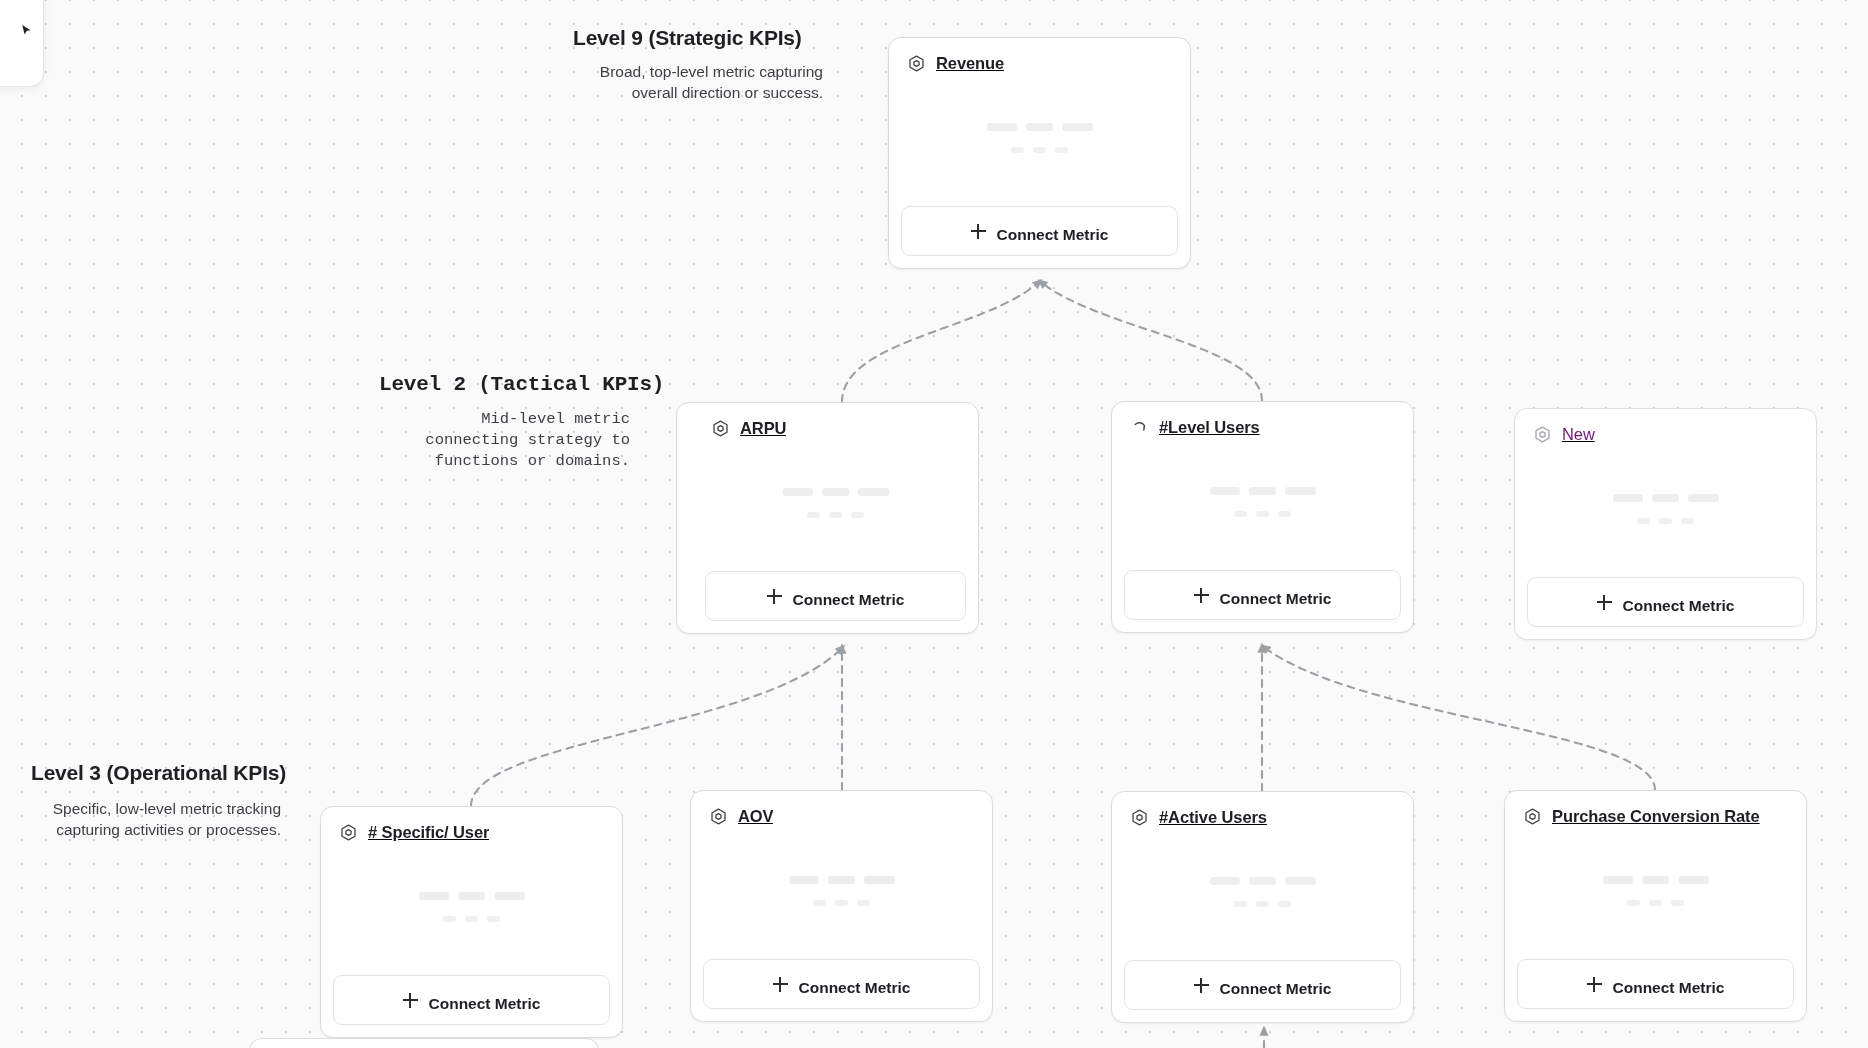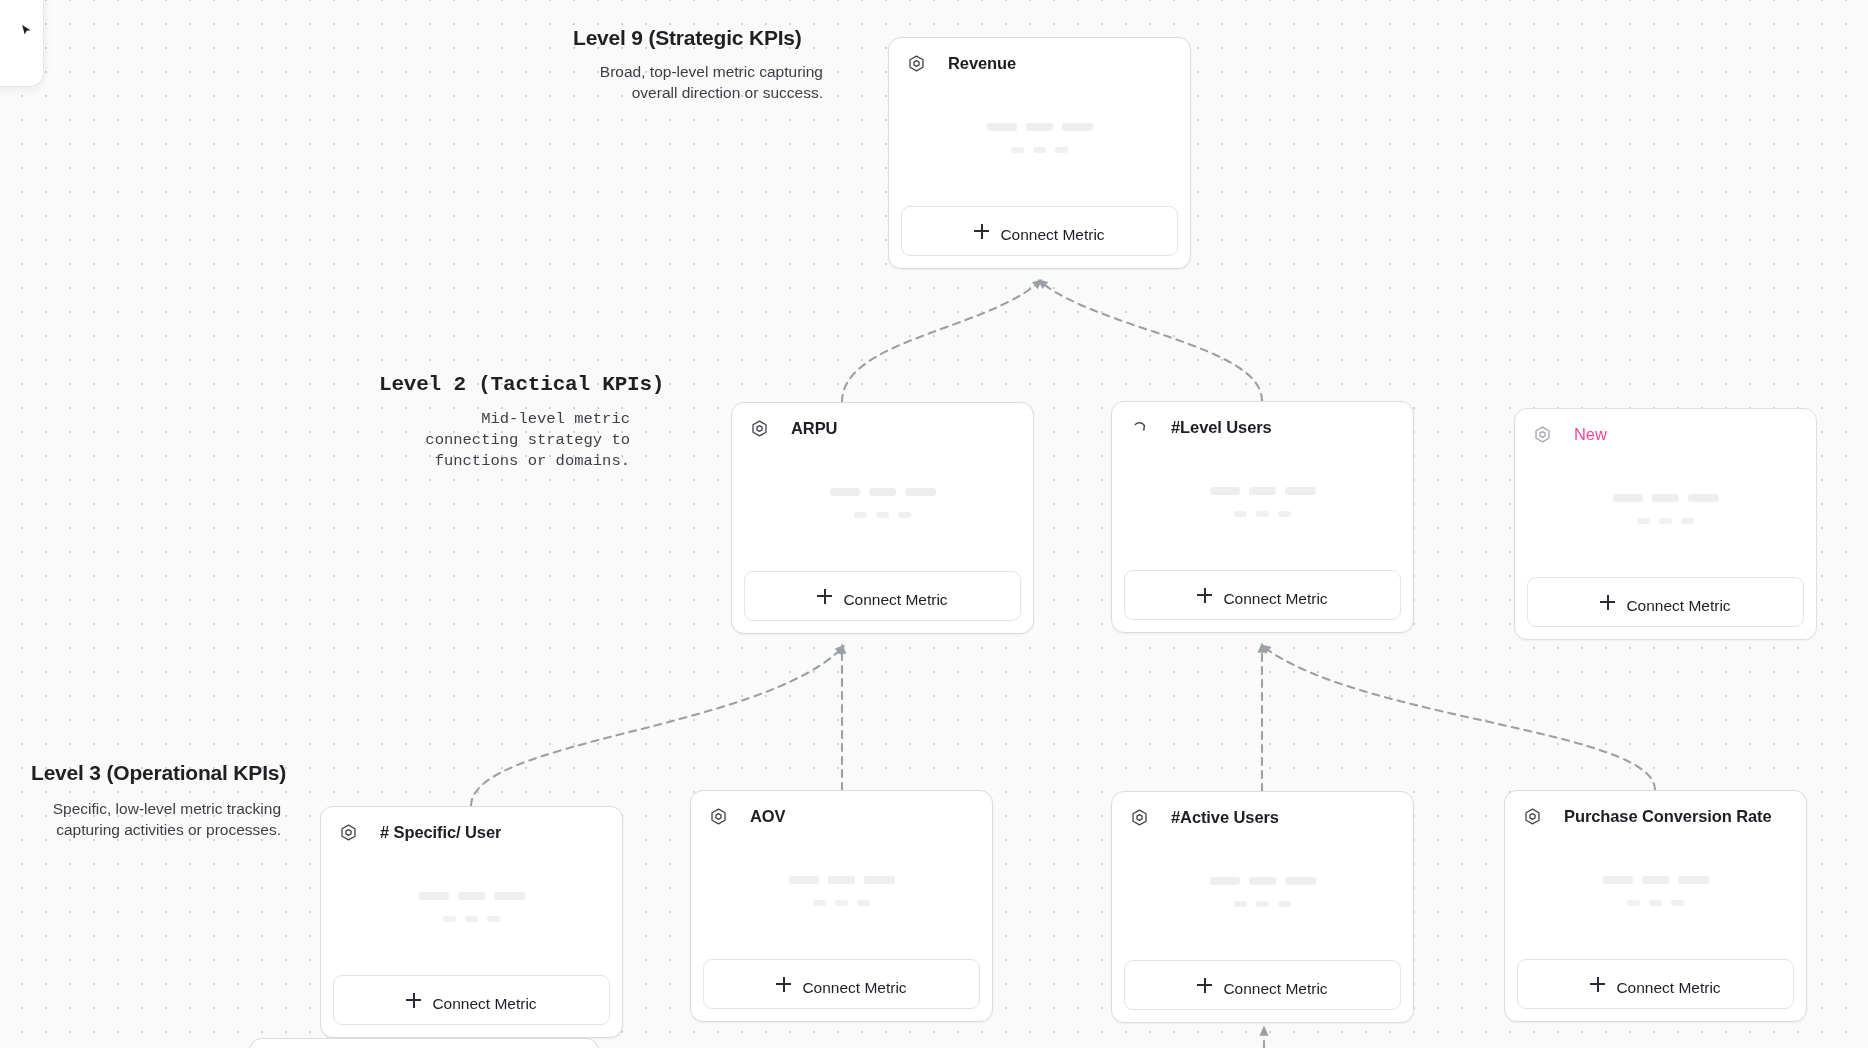--- a/index.html
+++ b/index.html
@@ -66,40 +66,41 @@
     z-index: 3;
     display: flex;
     flex-direction: column;
     overflow: hidden;
   }
   .card.muted { border-color: #dfdfe2; }
 
   .card-head {
     display: flex;
     align-items: center;
-    gap: 22px;
+    gap: 10px;
     padding: 16px 18px 0 18px;
     flex: 0 0 auto;
+    text-decoration: underline;
   }
   .card-icon {
     width: 19px; height: 19px;
     flex: 0 0 auto;
     display: block;
     color: #44474d;
   }
   .card.muted .card-icon { color: #a4a6ac; }
   .card-title {
     font-size: 16.5px;
     font-weight: 600;
     color: #1d1f24;
     letter-spacing: -0.1px;
     white-space: nowrap;
     overflow: hidden;
   }
-  .card.muted .card-title { color: #ec4899; font-weight: 500; }
+  .card.muted .card-title { color: #701a75; font-weight: 500; }
 
   
   .card-body {
     flex: 1 1 auto;
     display: flex;
     flex-direction: column;
     align-items: center;
     justify-content: center;
     gap: 16px;
     padding: 6px 0 10px 0;
@@ -140,29 +141,29 @@
   }
   .plus-icon::before, .plus-icon::after {
     content: "";
     position: absolute;
     background: #2a2c31;
   }
   .plus-icon::before { left: 0; top: 6.5px; width: 15px; height: 1.7px; }
   .plus-icon::after  { top: 0; left: 6.5px; height: 15px; width: 1.7px; }
   .connect-label {
     font-size: 15.5px;
-    font-weight: 400;
+    font-weight: 700;
     color: #1d1f24;
     white-space: nowrap;
     margin-top: 8px;
   }
 
   
   #card-revenue      { left: 888px;  top: 37px;  width: 303px; height: 232px; }
-  #card-arpu         { left: 731px;  top: 402px; width: 303px; height: 232px; }
+  #card-arpu         { left: 676px;  top: 402px; width: 303px; height: 232px; padding-left: 16px; }
   #card-paying-users { left: 1111px; top: 401px; width: 303px; height: 232px; }
   #card-new          { left: 1514px; top: 408px; width: 303px; height: 232px; }
   #card-purchases    { left: 320px;  top: 806px; width: 303px; height: 232px; }
   #card-aov          { left: 690px;  top: 790px; width: 303px; height: 232px; }
   #card-active-users { left: 1111px; top: 791px; width: 303px; height: 232px; }
   #card-pcr          { left: 1504px; top: 790px; width: 303px; height: 232px; }
 
   
   .card-partial {
     position: absolute;

